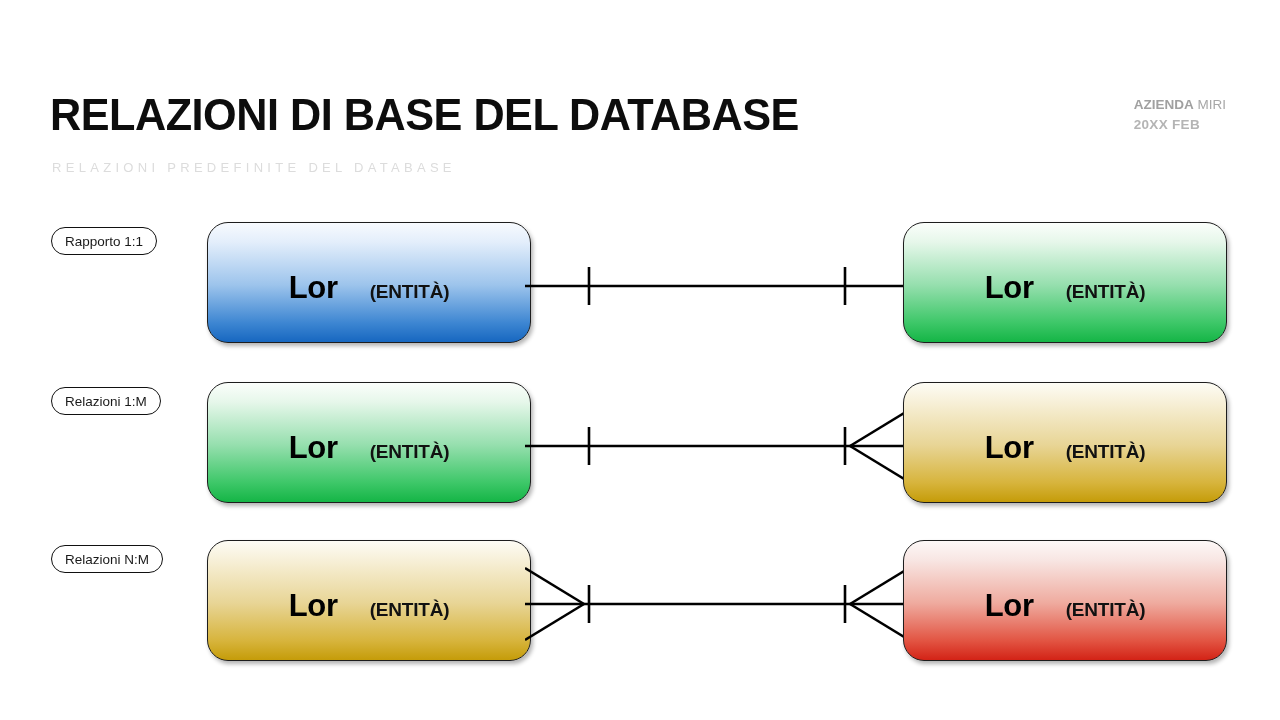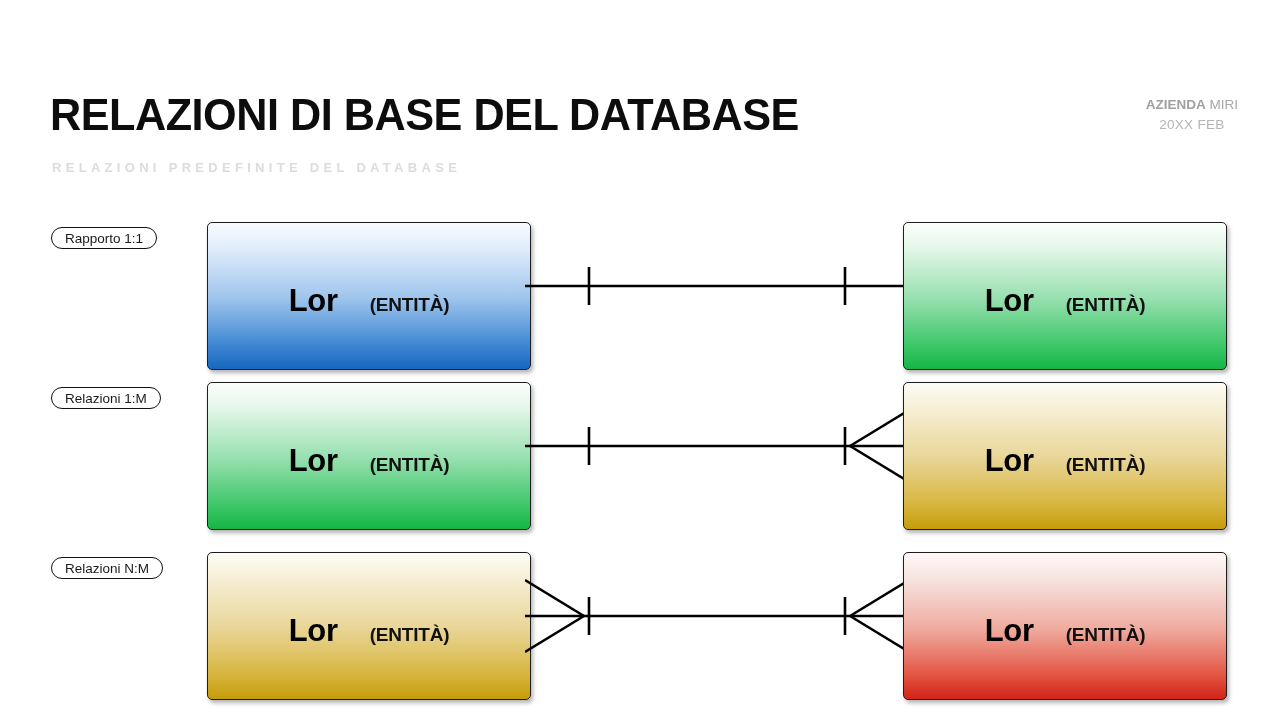--- a/index.html
+++ b/index.html
@@ -32,85 +32,86 @@
     line-height: 1;
     transform: scaleX(0.96);
     transform-origin: left center;
     white-space: nowrap;
   }
   .page-subtitle {
     position: absolute;
     left: 52px;
     top: 160px;
     font-size: 13px;
-    font-weight: bold;
+    font-weight: normal;
     color: #dcdcdc;
     letter-spacing: 4.3px;
     white-space: nowrap;
   }
 
   .meta {
     position: absolute;
-    right: 42px;
+    right: 54px;
     top: 95px;
-    text-align: center;
+    text-align: left;
     line-height: 1.45;
     white-space: nowrap;
   }
   .meta-line1 {
     font-size: 13.5px;
     color: #a8a8a8;
   }
   .meta-line1 .meta-strong {
     font-weight: bold;
     color: #a0a0a0;
   }
   .meta-line2 {
     font-size: 13.5px;
     color: #b4b4b4;
     letter-spacing: 0.3px;
+    font-weight: bold;
   }
 
   
   .row {
     position: absolute;
     left: 0;
     width: 1280px;
     height: 130px;
   }
   .row-1 { top: 222px; }
   .row-2 { top: 382px; }
-  .row-3 { top: 552px; }
+  .row-3 { top: 540px; }
 
   
   .row-label {
     position: absolute;
     left: 51px;
     top: 5px;
-    height: 22px;
+    height: 28px;
     padding: 0 13px;
     border: 1.3px solid #111111;
     border-radius: 14px;
     background: #ffffff;
     display: flex;
     align-items: center;
     justify-content: center;
     font-size: 13.5px;
     color: #1a1a1a;
     white-space: nowrap;
     box-sizing: border-box;
   }
 
   
   .entity {
     position: absolute;
     top: 0;
-    height: 148px;
+    height: 121px;
     border: 1.4px solid #1d1d1d;
-    border-radius: 5px;
+    border-radius: 21px;
     box-sizing: border-box;
     box-shadow: 2px 3px 4px rgba(0,0,0,0.30);
     display: flex;
     align-items: center;
     justify-content: center;
     overflow: hidden;
   }
   .entity-left  { left: 207px; width: 324px; }
   .entity-right { left: 903px; width: 324px; }
 

